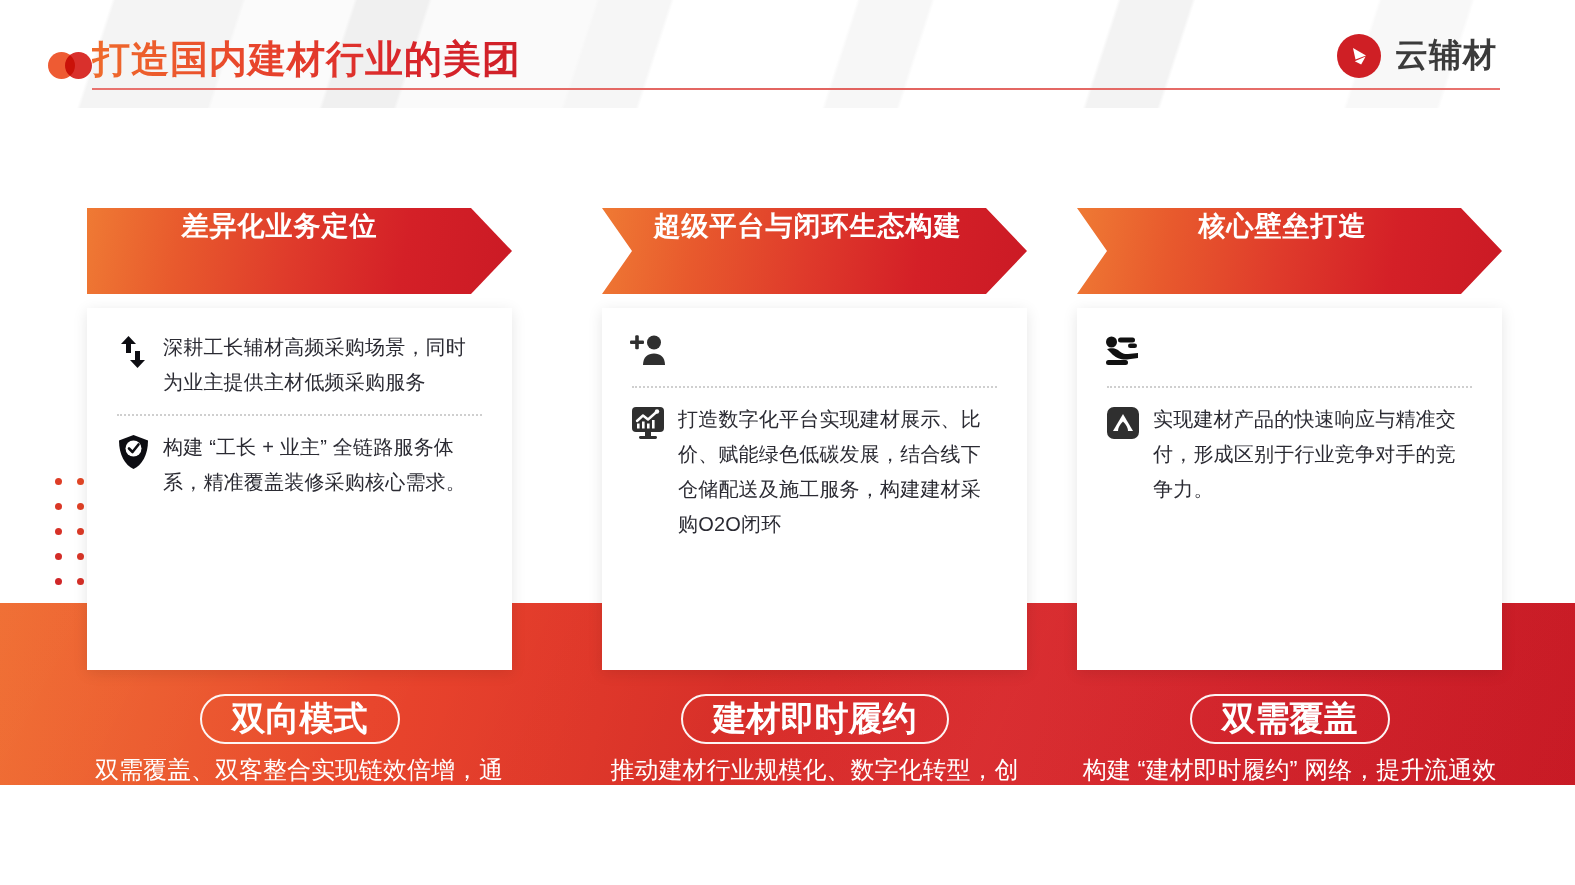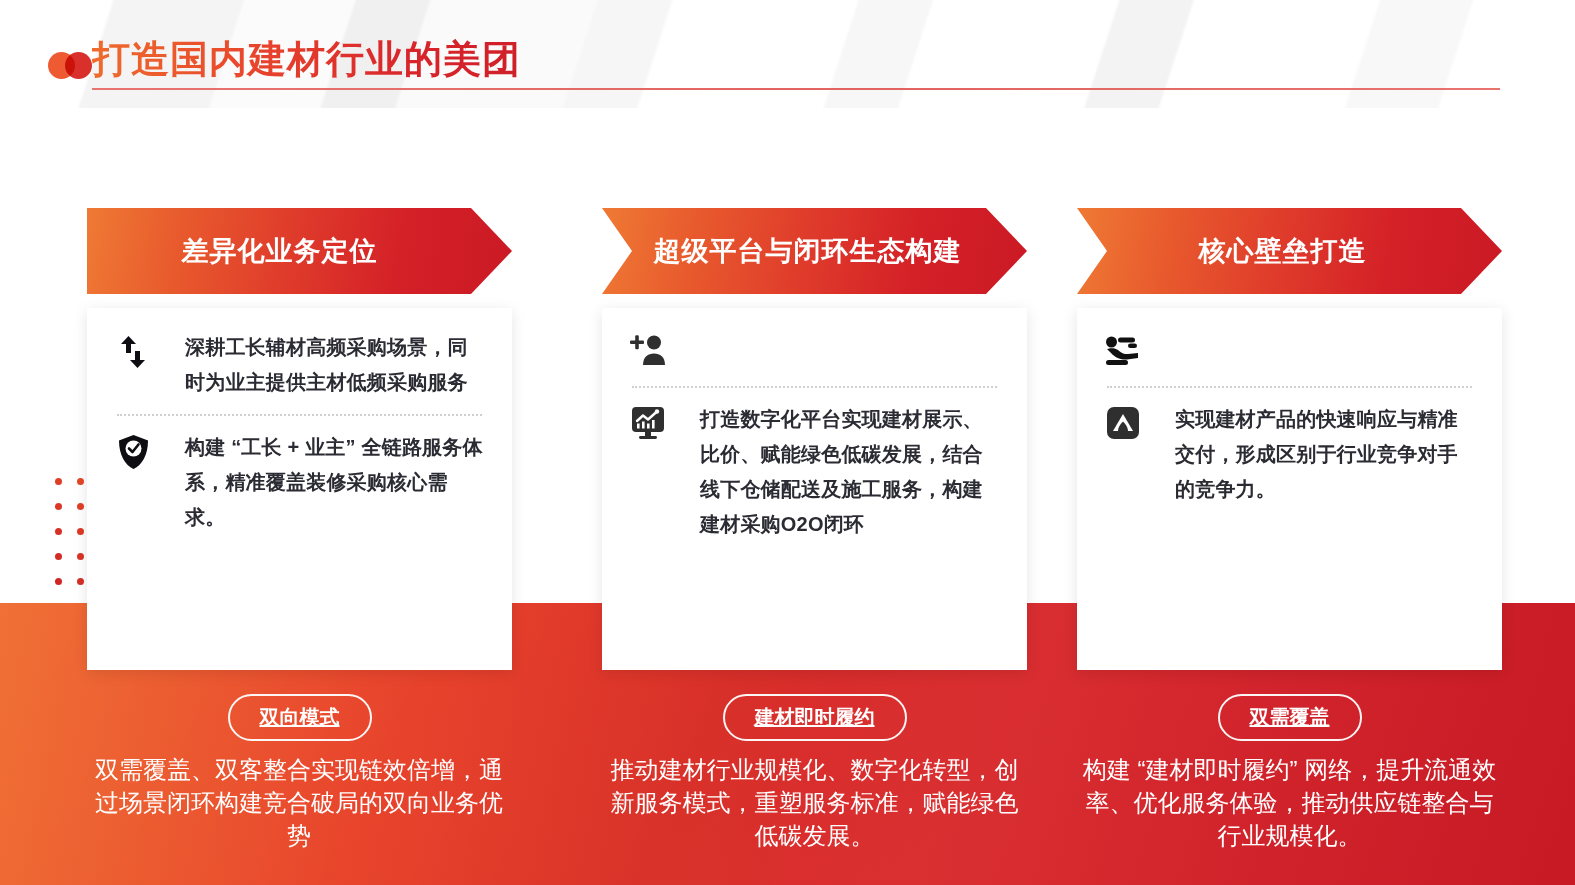--- a/index.html
+++ b/index.html
@@ -5,21 +5,21 @@
   * { margin:0; padding:0; box-sizing:border-box; }
   html,body { width:1575px; height:885px; }
   body {
     font-family:"Liberation Sans","DejaVu Sans",sans-serif;
     background:#ffffff;
     overflow:hidden;
     position:relative;
   }
   #slide {
     position:absolute; left:0; top:0;
-    width:1575px; height:885px;
+    width:1575px; height:785px;
     overflow:hidden;
     background:#3b82f6;
   }
   
   .bg-stripes {
     position:absolute; left:0; top:0; width:1575px; height:885px;
     background:
       linear-gradient(108deg,
         #ffffff 0%, #ffffff 6%,
         #f4f4f4 6.2%, #f4f4f4 13%,
@@ -97,59 +97,59 @@
   }
   
   .col { position:absolute; top:0; width:425px; height:885px; }
   .col-0 { left:87px; }
   .col-1 { left:582px;margin-left:20px; }
   .col-2 { left:1077px; }
 
   .banner {
     position:absolute; top:208px; left:0; width:425px; height:86px;
     color:#fff; font-size:27px; font-weight:bold;
-    display:flex; align-items:center; justify-content:center;
+    display:flex; justify-content:center;
     background:linear-gradient(100deg,#ef7a34 0%,#e85a2d 22%,#df3b2b 48%,#d42027 74%,#cb1a25 100%);
     filter:drop-shadow(0 3px 4px rgba(0,0,0,0.20));
     letter-spacing:1px;
   }
   .banner.b-first {
     clip-path:polygon(0 0, 384px 0, 425px 43px, 384px 86px, 0 86px);
     padding-right:40px;
   }
   .banner.b-mid {
     clip-path:polygon(0 0, 384px 0, 425px 43px, 384px 86px, 0 86px, 30px 43px);
     padding-right:40px; padding-left:26px;
   }
   .banner-label { white-space:nowrap; }
 
   .card {
     position:absolute; top:308px; left:0; width:425px; height:362px;
     background:#ffffff;
     box-shadow:0 3px 14px rgba(0,0,0,0.10);
   }
   .card-inner { padding:22px 26px 0 26px; }
-  .item { display:flex; gap:32px; align-items:flex-start;font-weight:bold; }
+  .item { display:flex; gap:10px; align-items:flex-start; }
   .item-icon {
     width:40px; min-width:40px; height:42px;
     display:flex; align-items:flex-start; justify-content:center;
     padding-top:4px;
   }
   .item-text {
     font-size:20px; line-height:35px; color:#2b2b33; letter-spacing:0.2px;
   }
   .divider {
     height:0; border-top:2px dotted #cfcfcf; margin:14px 4px 14px 4px;
   }
   
   .pill {
     position:absolute; top:694px; left:50%; transform:translateX(-50%);
     border:2px solid rgba(255,255,255,0.95);
-    border-radius:30px; padding:8px 30px;
-    color:#ffffff; font-size:20px; font-weight:bold; white-space:nowrap;text-decoration:underline;
+    border-radius:30px; padding:0 30px;
+    color:#ffffff; font-size:34px; font-weight:bold; white-space:nowrap;
   }
   .desc {
     position:absolute; top:753px; left:0; width:425px;
     color:#ffffff; font-size:24px; line-height:33px;
     text-align:center; padding:0 2px;
   }
   .col-0 .desc { width:420px; left:2px; }
 </style>
 </head>
 <body>
@@ -159,20 +159,29 @@
   <div class="bg-stripes"></div>
   <div class="bg-white-core"></div>
 
   <div class="header">
     <div class="hdr-dots">
       <div class="d1"></div>
         <div class="d2"></div>
     </div>
     <div class="hdr-title">打造国内建材行业的美团</div>
     <div class="hdr-rule"></div>
+    <div class="logo">
+      <div class="logo-mark">
+        <svg width="26" height="26" viewBox="0 0 26 26">
+          <path d="M7 5 L20 12.4 L9.5 16.5 Z" fill="#ffffff"></path>
+          <path d="M8.8 18.2 L19.6 13.6 L15.2 21.4 Z" fill="#ffffff"></path>
+        </svg>
+      </div>
+      <div class="logo-text">云辅材</div>
+    </div>
   </div>
 
   <div class="red-band"></div>
 
   <div class="dot-grid">
       <span style="left: 0px; top: 0px; background: rgb(222, 61, 38);"></span>
       <span style="left: 22px; top: 0px; background: rgb(227, 70, 37);"></span>
       <span style="left: 44px; top: 0px; background: rgb(233, 79, 36);"></span>
       <span style="left: 66px; top: 0px; background: rgb(238, 88, 35);"></span>
       <span style="left: 0px; top: 25px; background: rgb(218, 55, 38);"></span>

